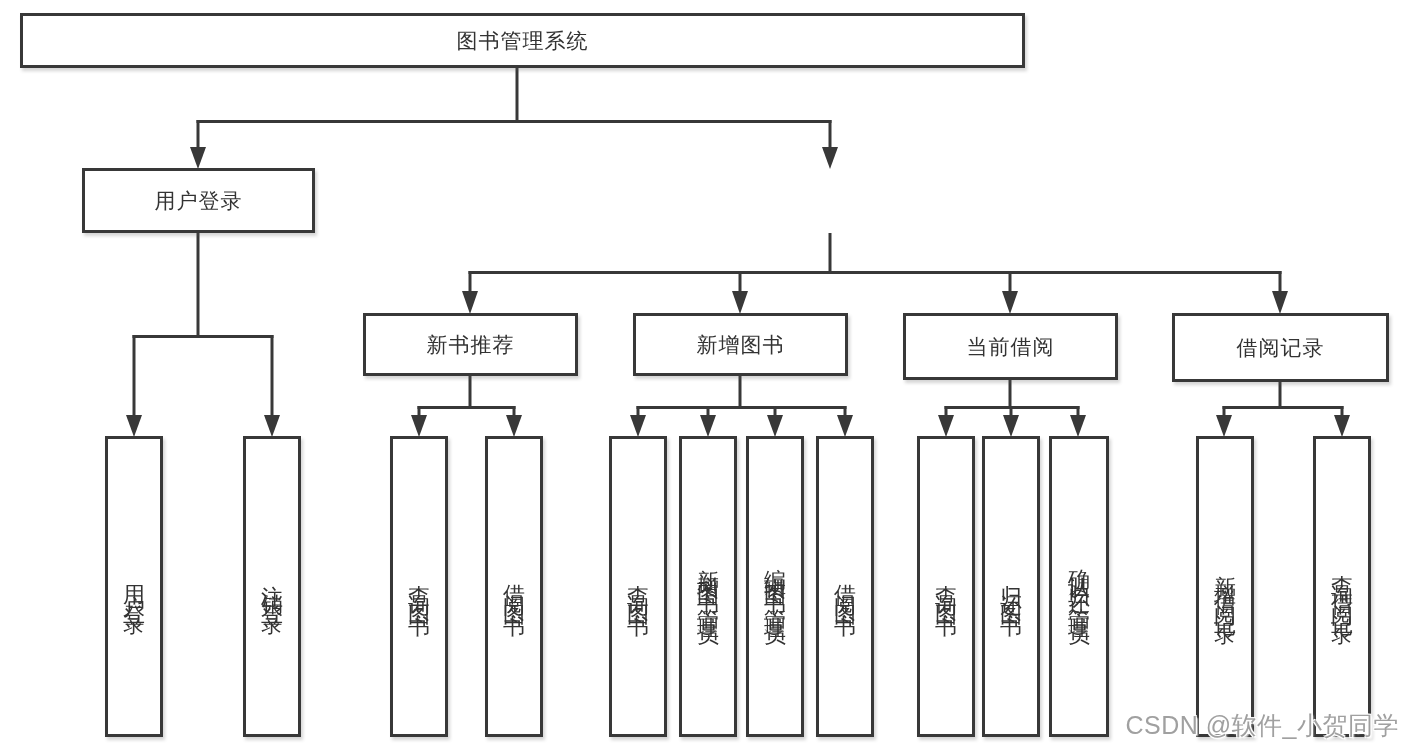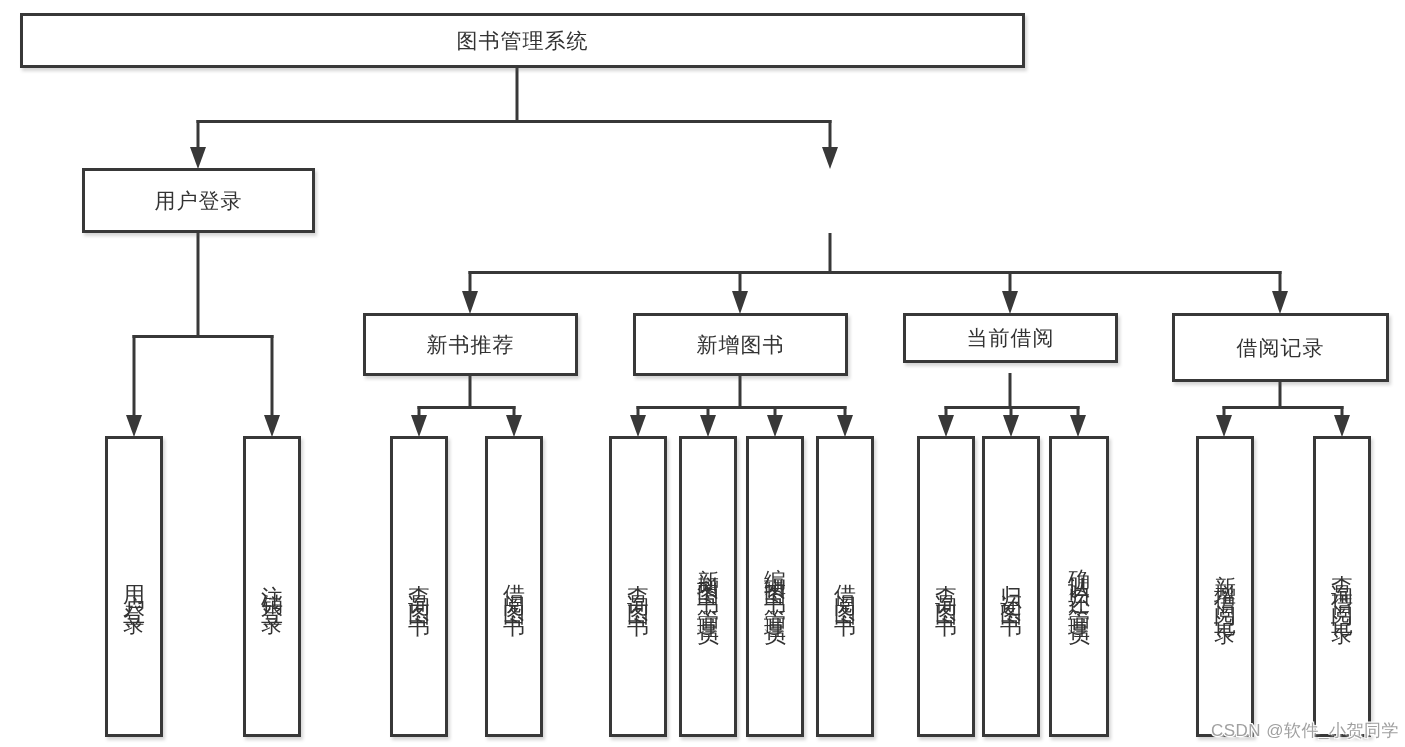--- a/index.html
+++ b/index.html
@@ -61,21 +61,21 @@
     color: #333333;
     white-space: nowrap;
   }
   .vnode .vlabel.long {
     letter-spacing: 8px;
   }
   .watermark {
     position: absolute;
     right: 6px;
     bottom: 5px;
-    font-size: 17px;
+    font-size: 25px;
     color: #a0a0a0;
     letter-spacing: 0.5px;
     z-index: 5;
     white-space: nowrap;
     text-shadow: 1px 1px 0 #ffffff, -1px -1px 0 #ffffff, 1px -1px 0 #ffffff, -1px 1px 0 #ffffff, 2px 2px 2px #ffffff;
   }
 </style>
 </head>
 <body>
 
@@ -153,21 +153,21 @@
   <div class="node" style="left:82px; top:168px; width:233px; height:65px;">
     <span class="hlabel">用户登录</span>
   </div>
 
   <div class="node" style="left:363px; top:313px; width:215px; height:63px;">
     <span class="hlabel">新书推荐</span>
   </div>
   <div class="node" style="left:633px; top:313px; width:215px; height:63px;">
     <span class="hlabel">新增图书</span>
   </div>
-  <div class="node" style="left:903px; top:313px; width:215px; height:50px;">
+  <div class="node" style="left:903px; top:313px; width:215px; height:67px;">
     <span class="hlabel">当前借阅</span>
   </div>
   <div class="node" style="left:1172px; top:313px; width:217px; height:69px;">
     <span class="hlabel">借阅记录</span>
   </div>
 
   <div class="vnode" style="left:105px;">
     <span class="vlabel">用户登录</span>
   </div>
   <div class="vnode" style="left:243px;">

